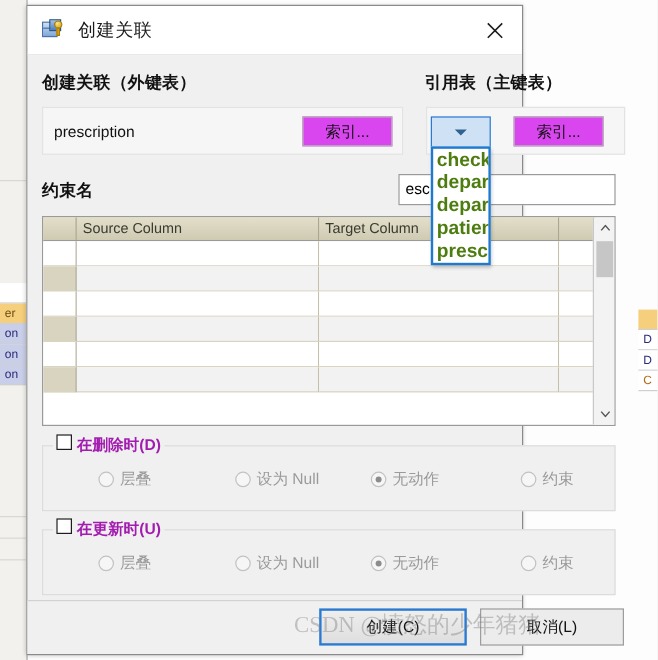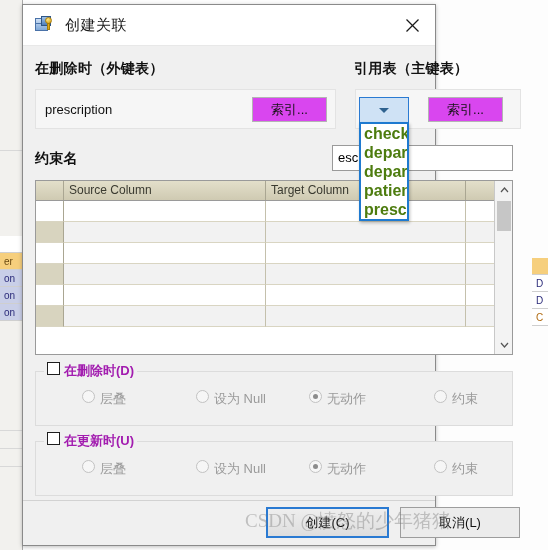--- a/index.html
+++ b/index.html
@@ -262,21 +262,21 @@
     box-sizing: border-box;
     display: inline-block;
     cursor: default;
   }
   .radio-row {
     position: absolute; left: 0; top: 18px;
     width: 100%; height: 24px;
   }
   .radio {
     position: absolute;
-    display: flex; 
+    display: flex; align-items: center;
     font-size: 13px; color: #9a9a9a;
     white-space: nowrap;
     cursor: default;
   }
   .radio .dot {
     width: 13px; height: 13px; border-radius: 50%;
     border: 1px solid #c2c2c2; background: #f6f6f6;
     margin-right: 5px; box-sizing: border-box;
     position: relative; flex: none;
   }
@@ -363,21 +363,21 @@
     <div class="close-btn">
       <svg width="15" height="15" viewBox="0 0 15 15" aria-hidden="true">
         <line x1="1.5" y1="1.5" x2="13.5" y2="13.5" stroke="#1a1a1a" stroke-width="1.3"></line>
         <line x1="13.5" y1="1.5" x2="1.5" y2="13.5" stroke="#1a1a1a" stroke-width="1.3"></line>
       </svg>
     </div>
   </div>
 
   <div class="dlg-body">
 
-    <div class="sec-label" style="left:12px; top:14px;">在删除时（外键表）</div>
+    <div class="sec-label" style="left:12px; top:14px;">创建关联（外键表）</div>
     <div class="sec-label" style="left:331px; top:14px;">引用表（主键表）</div>
 
     <div class="panel" style="left:12px; top:43px; width:301px; height:40px;">
     </div>
     <div class="tbl-name" style="left:22px; top:56px;">prescription</div>
     <div class="btn flat" style="left:229px; top:51px; width:75px; height:25px;">索引...</div>
 
     <div class="panel" style="left:332px; top:43px; width:166px; height:40px;">
     </div>
     <div class="combo" style="left:336px; top:51px; width:50px; height:26px;">

